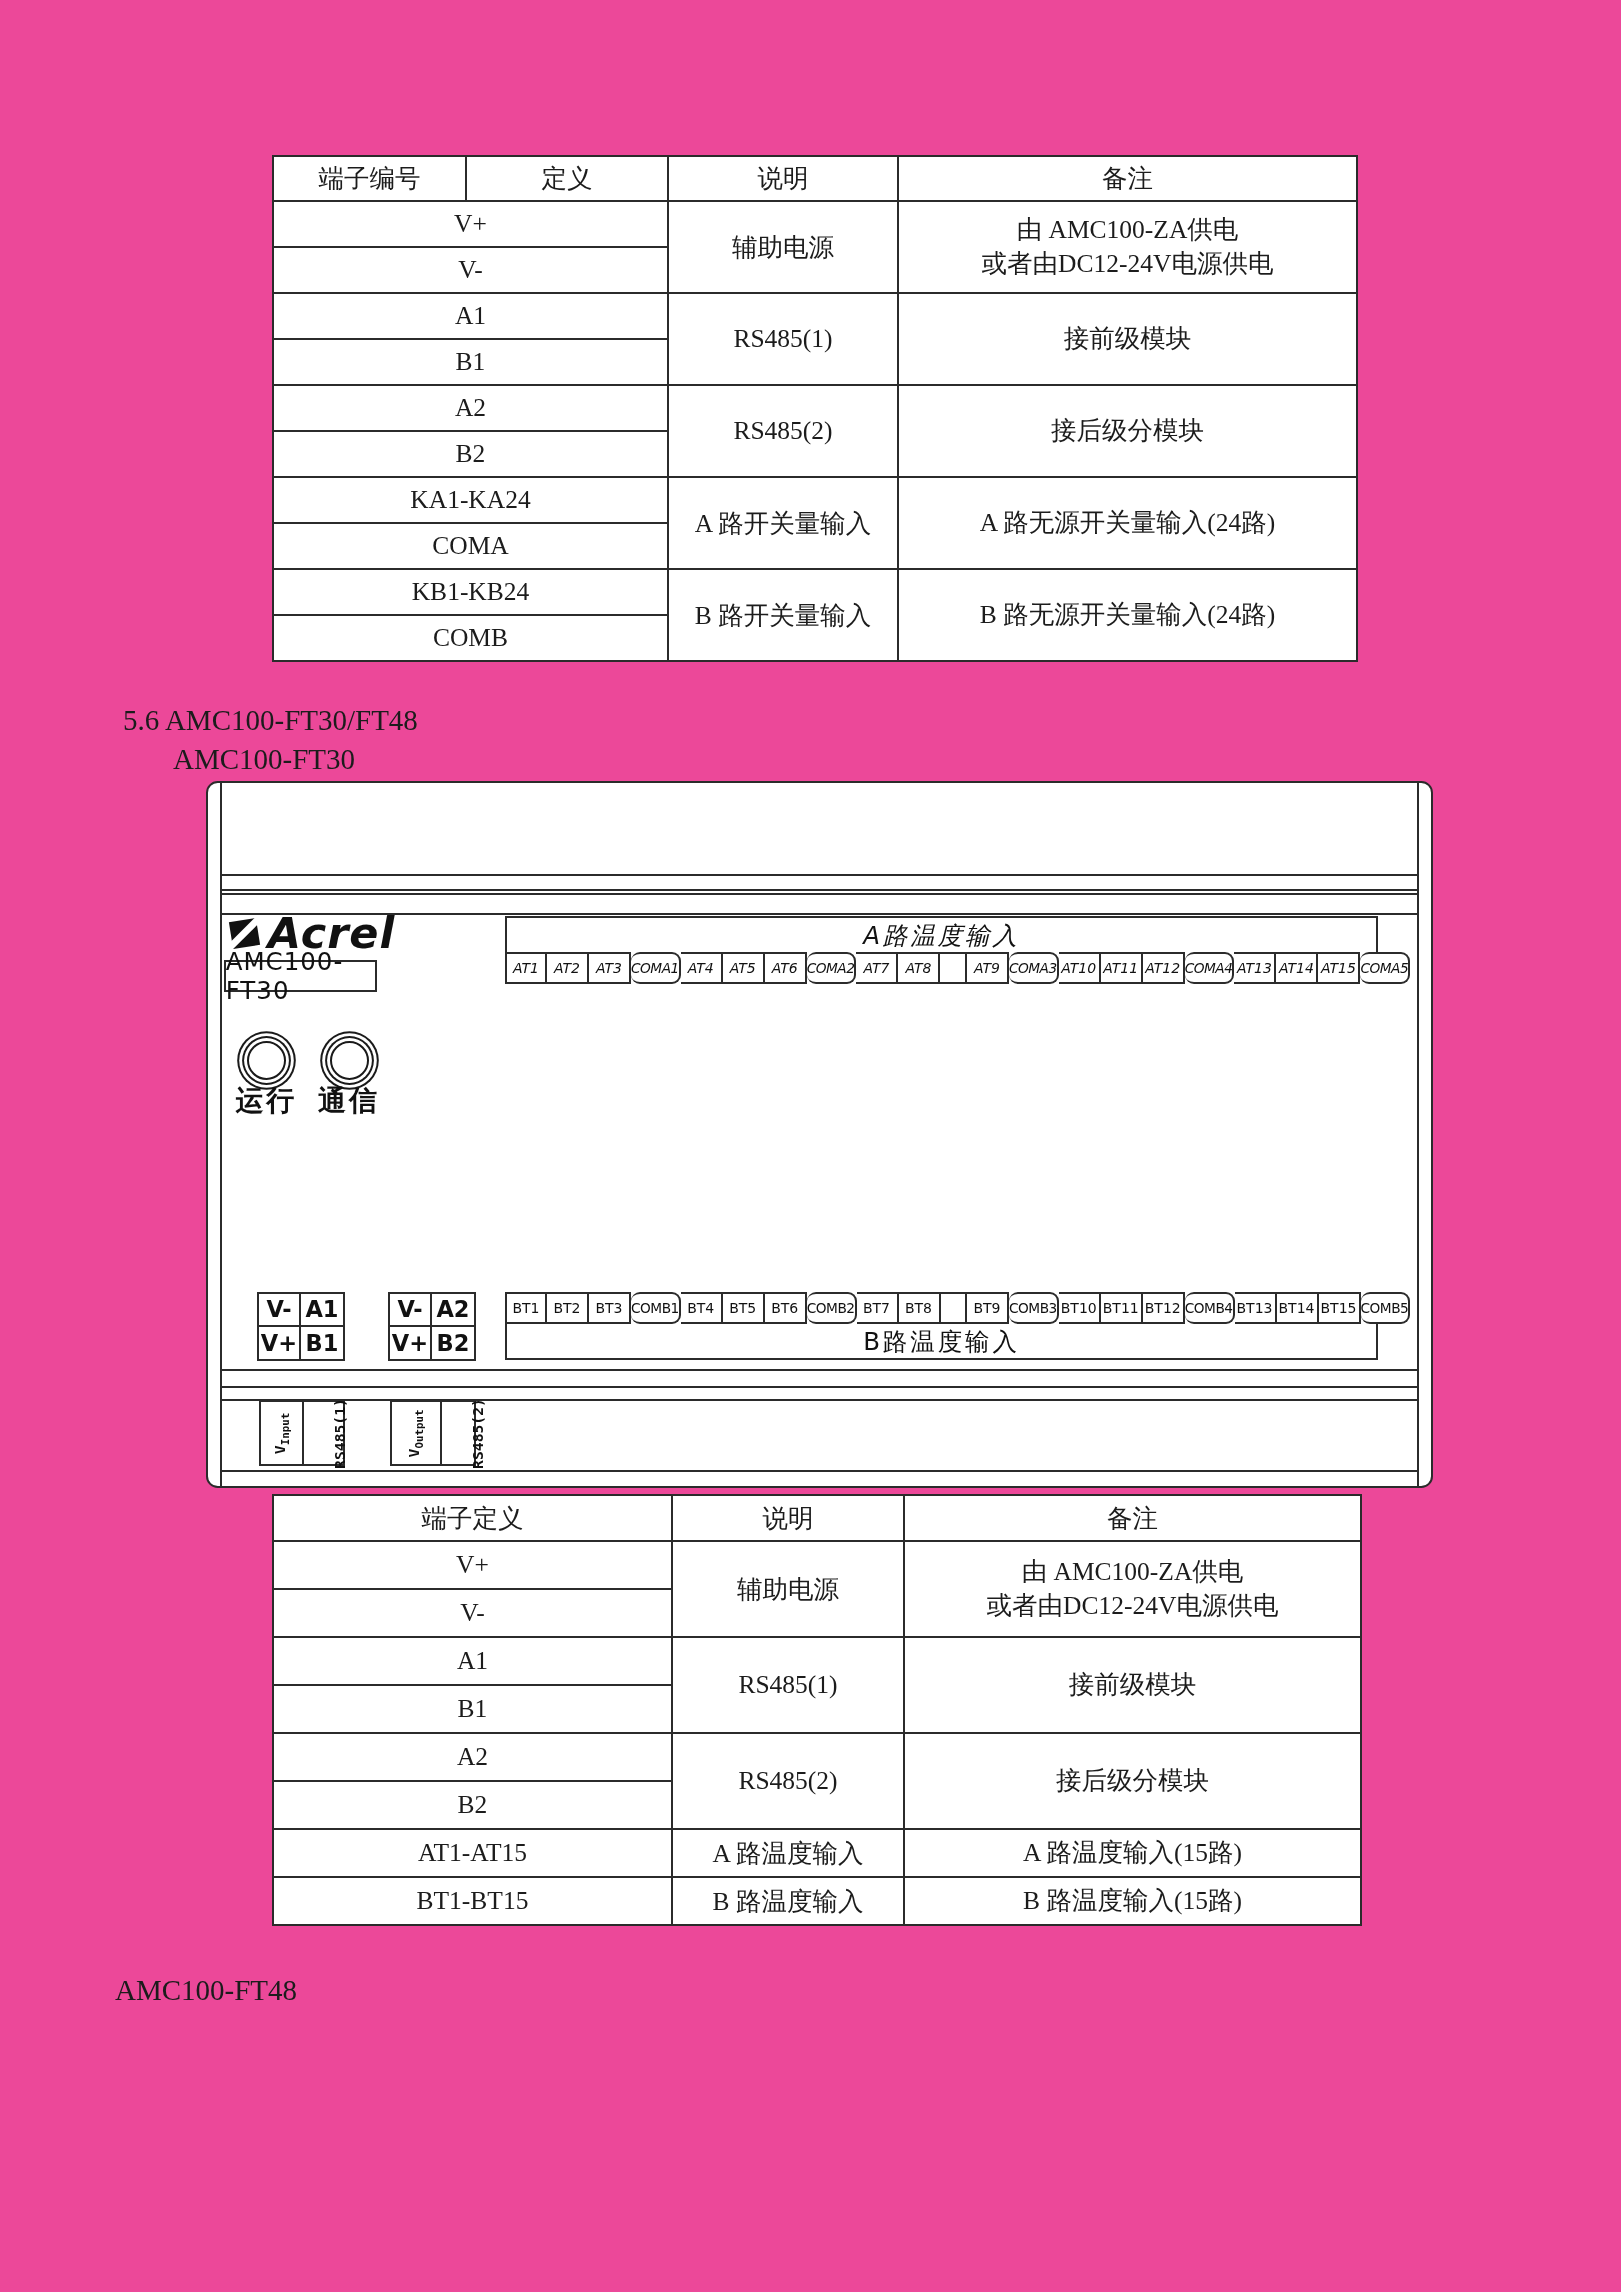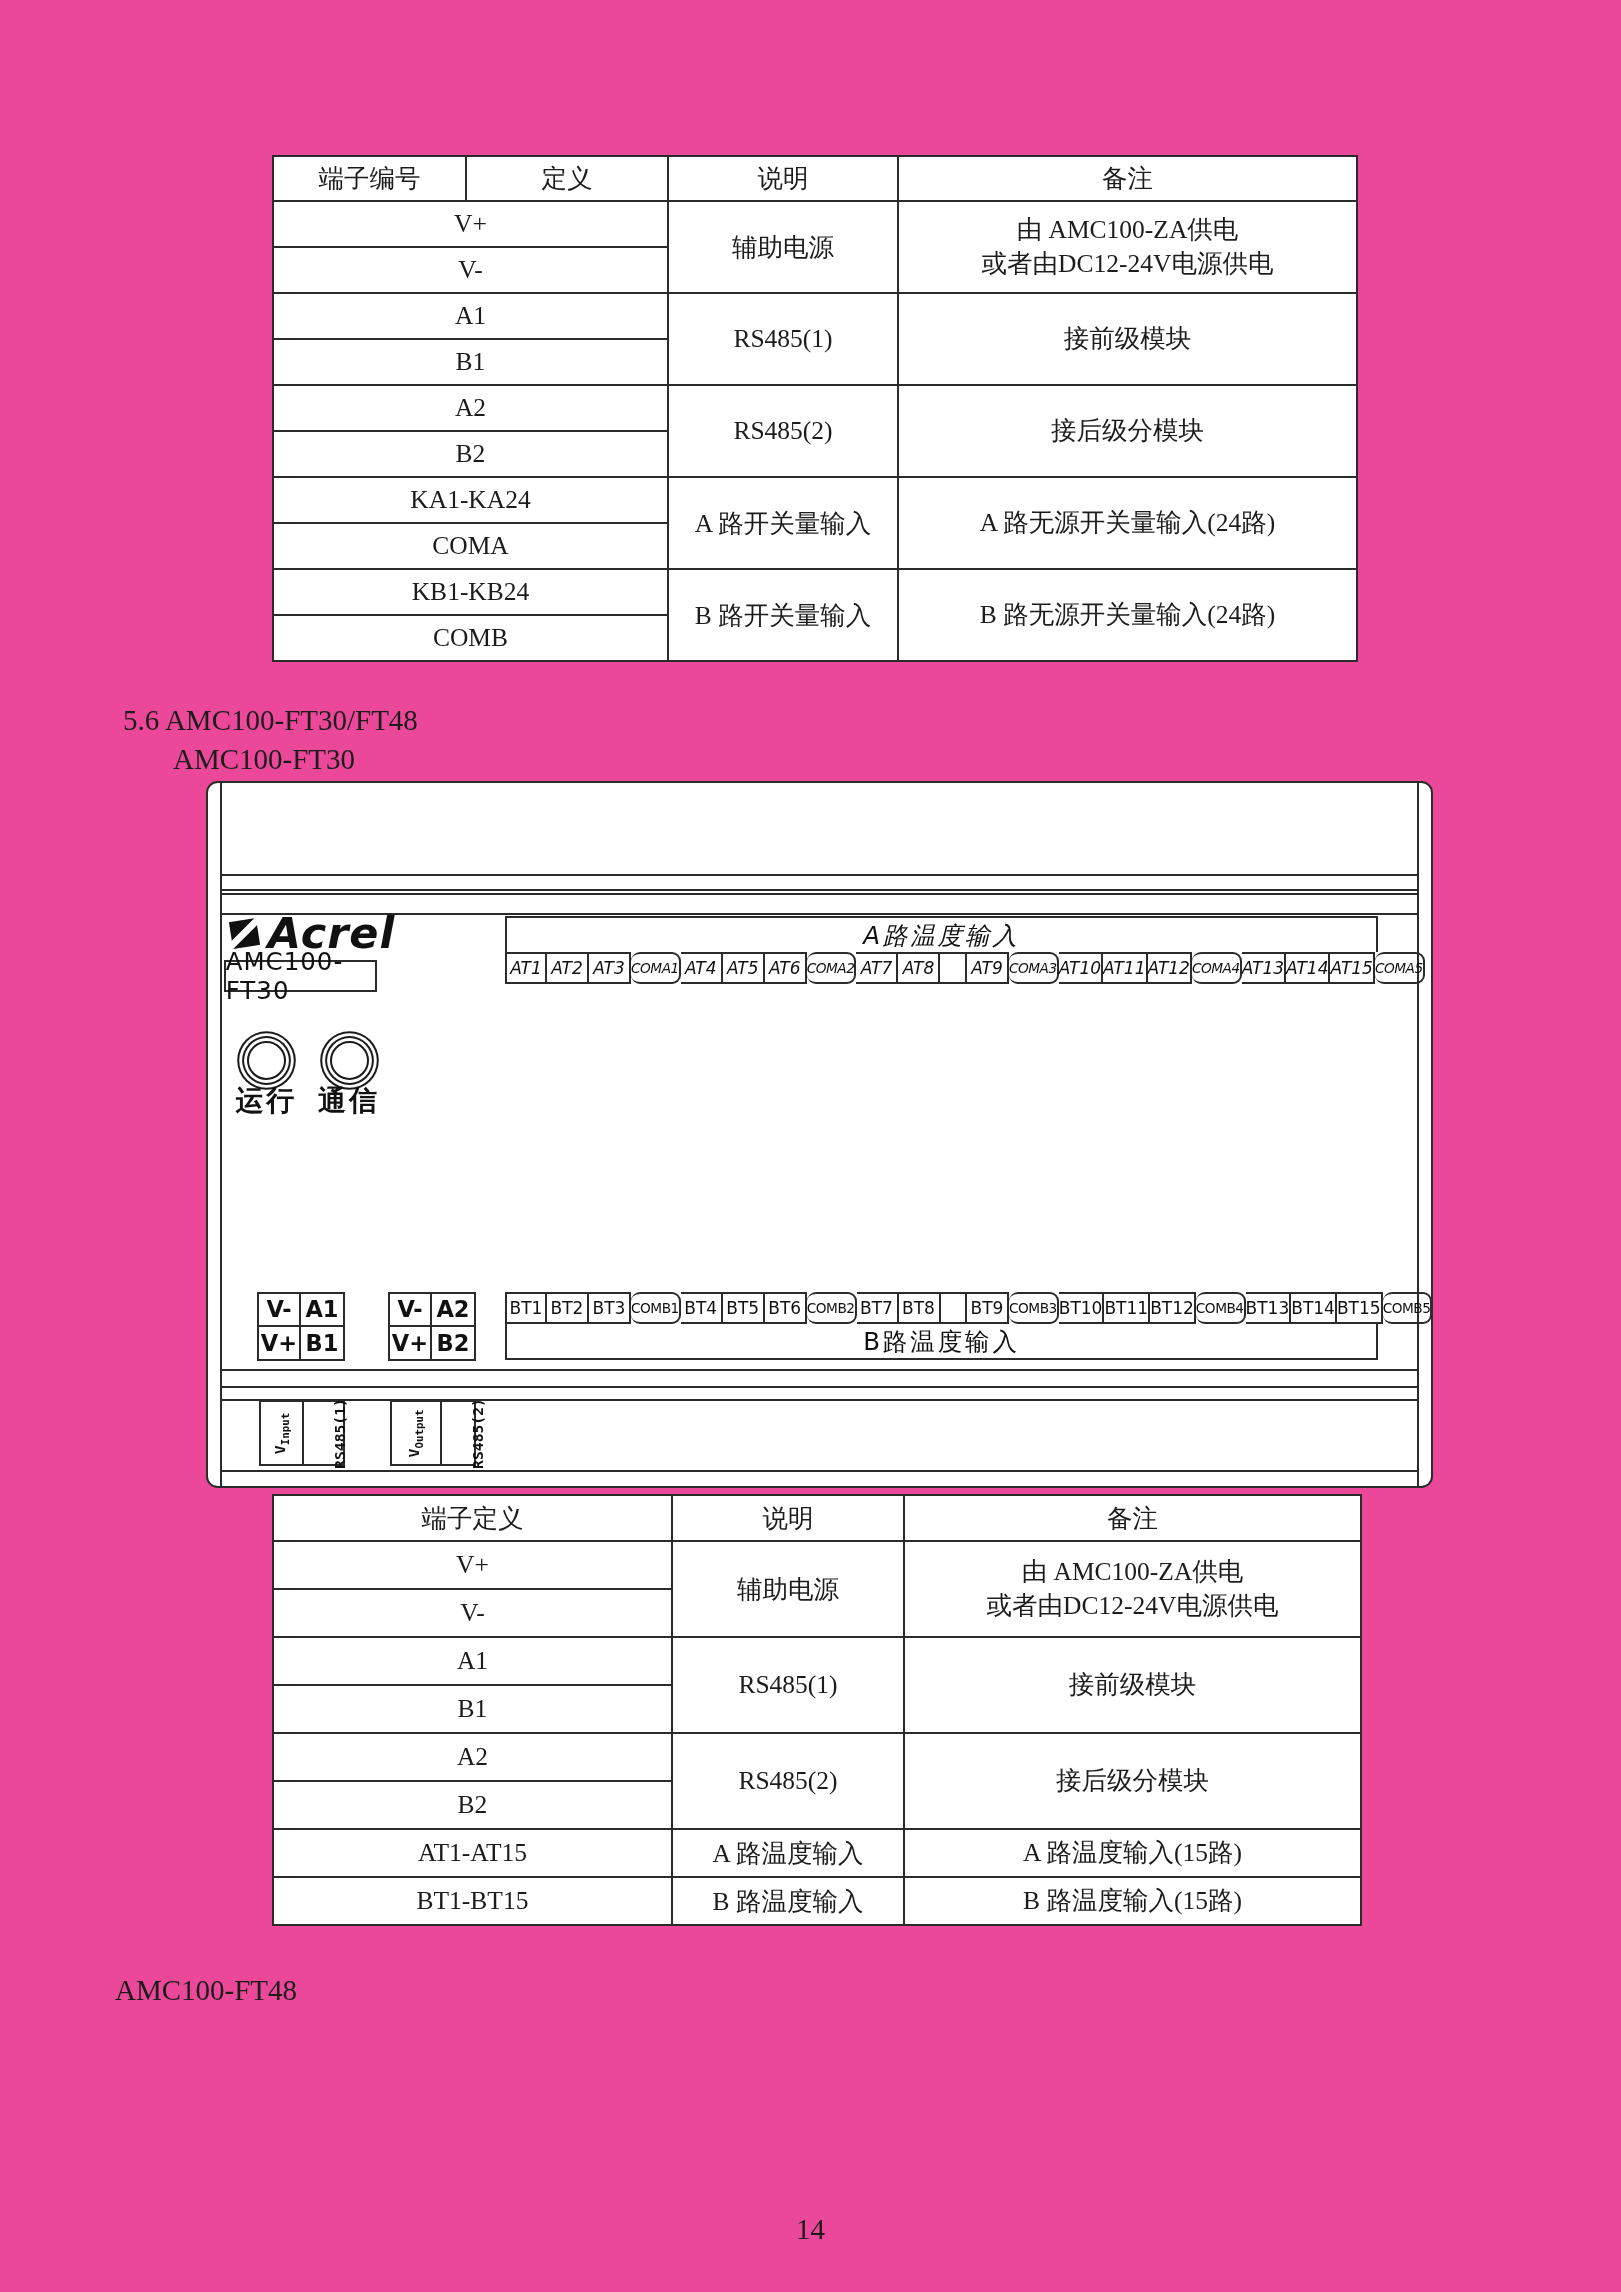--- a/index.html
+++ b/index.html
@@ -47,21 +47,21 @@
   .strip{position:absolute;left:297px;width:873px;}
   .strip-title{
     height:36px;border:2px solid #2b2b2b;display:flex;align-items:center;justify-content:center;
     font-size:24.5px;letter-spacing:2.9px;box-sizing:border-box;
   }
   #top-strip .strip-title{border-bottom:none;}
   #bottom-strip .strip-title{border-top:none;}
   .strip-cells{display:flex;height:32px;}
   .scell{
     flex:0 0 42px;border:2px solid #2b2b2b;border-left:none;box-sizing:border-box;
-    display:flex;align-items:center;justify-content:center;font-size:17px;white-space:nowrap;
+    display:flex;align-items:center;justify-content:center;font-size:14px;white-space:nowrap;
   }
   .scell:first-child{border-left:2px solid #2b2b2b;}
   .scell.com{font-size:13.7px;letter-spacing:-0.5px;border-radius:9px;}
   .scell.gap{flex:0 0 26.5px;}
   .pblock{
     position:absolute;top:509px;width:88px;height:69px;border:2px solid #2b2b2b;box-sizing:border-box;
     display:grid;grid-template-columns:1fr 1fr;grid-template-rows:1fr 1fr;
   }
   .pcell{display:flex;align-items:center;justify-content:center;font-size:22.5px;font-weight:bold;}
   .pcell:nth-child(odd){border-right:2px solid #2b2b2b;}
@@ -321,15 +321,14 @@
           <td>BT1-BT15</td>
           <td rowspan="1">B 路温度输入</td>
           <td rowspan="1">
             <div class="remark-line">B 路温度输入(15路)</div>
           </td>
         </tr>
       </tbody>
     </table>
 
   <div class="txt" style="left:115px;top:1974px;">AMC100-FT48</div>
-  <div class="page-number" style="top:2213px;">14</div>
 </div>
 
 
 </body></html>

